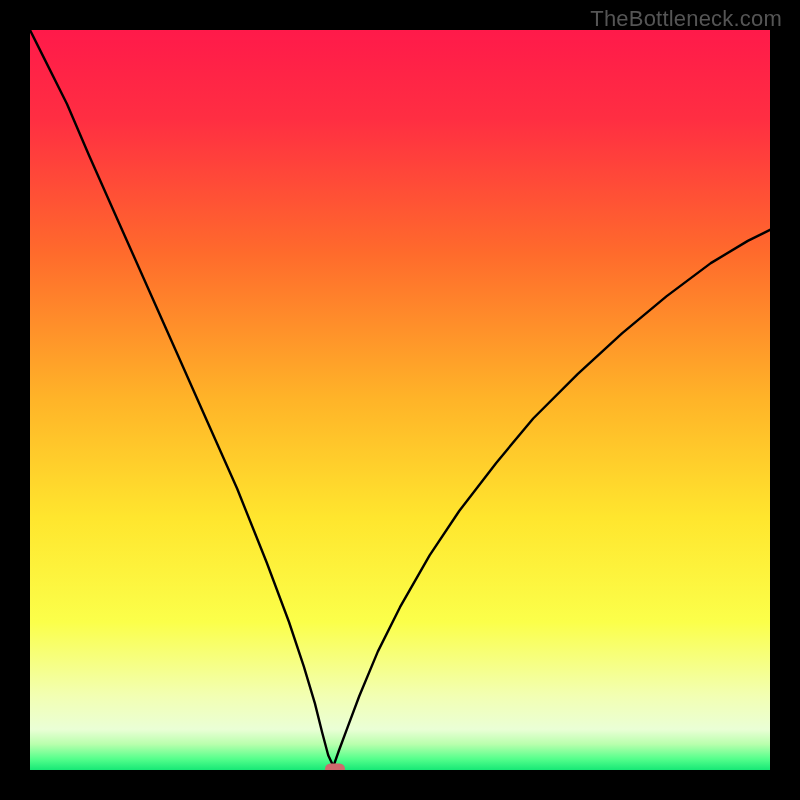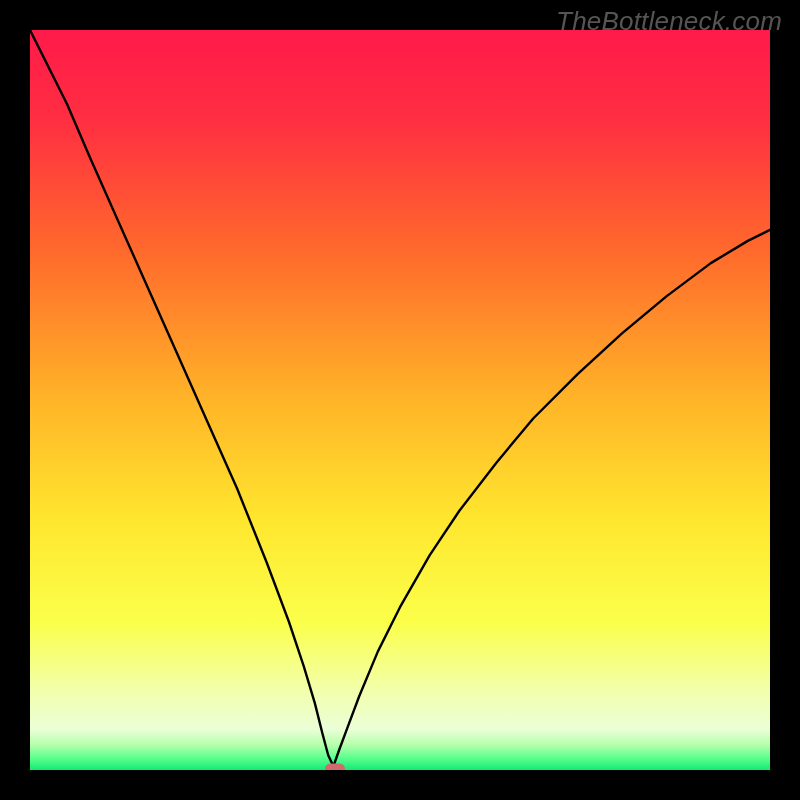--- a/index.html
+++ b/index.html
@@ -25,25 +25,24 @@
     top: 30px;
     width: 740px;
     height: 740px;
     overflow: hidden;
   }
   .watermark {
     position: absolute;
     top: 6px;
     right: 18px;
     color: #555;
-    font-size: 26px;
+    font-size: 22px;
     font-weight: 500;
     letter-spacing: 0.2px;
     user-select: none;
-    font-style: italic;
   }
   .marker {
     position: absolute;
     width: 20px;
     height: 11px;
     background: #cf6a6d;
     border-radius: 6px;
     transform: translate(-50%, -50%);
   }
   svg {

